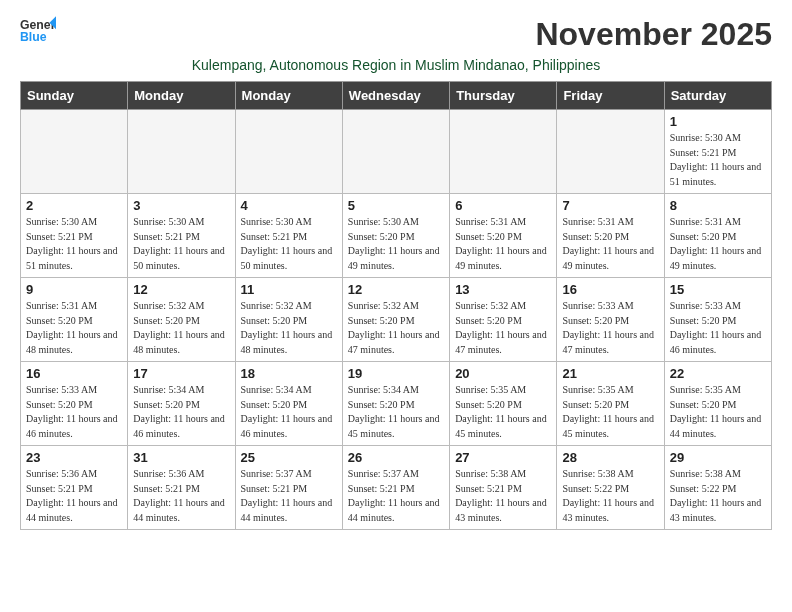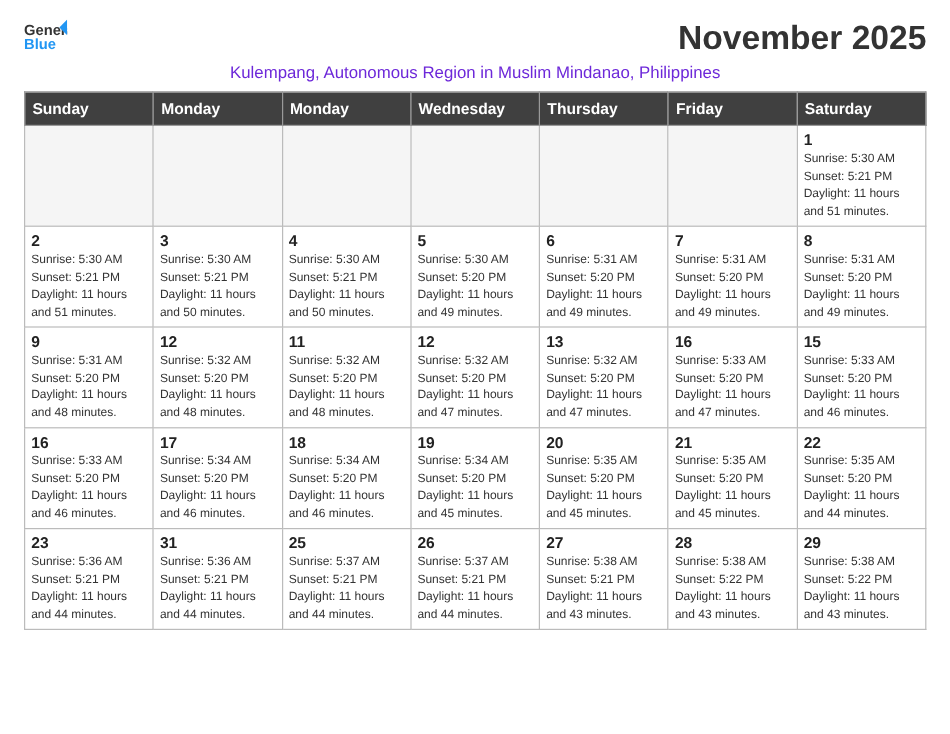--- a/index.html
+++ b/index.html
@@ -19,28 +19,28 @@
     .logo {
       display: flex;
       align-items: center;
       gap: 6px;
     }
     .logo-icon {
       width: 36px;
       height: 30px;
     }
     .month-title {
-      font-size: 28px;
+      font-size: 32px;
       font-weight: bold;
       color: #333;
     }
     .subtitle {
       text-align: center;
       font-size: 14px;
-      color: #6d28d9;
+      color: #14532d;
       margin-bottom: 8px;
     }
     .calendar-table {
       width: 100%;
       border-collapse: collapse;
       table-layout: fixed;
     }
     .calendar-table th {
       background: #404040;
       color: #fff;
@@ -66,20 +66,21 @@
       font-size: 13px;
       font-weight: bold;
       color: #222;
       display: block;
       margin-bottom: 2px;
     }
     .cell-content {
       font-size: 10px;
       line-height: 1.45;
       color: #333;
+      font-family: Liberation Serif, serif;
     }
   </style>
 </head>
 <body>
 
 <div class="header-row">
   <div class="logo">
     <svg class="logo-icon" viewBox="0 0 44 36">
       <text x="0" y="16" font-size="15" font-weight="bold" fill="#333">General</text>
       <text x="0" y="30" font-size="15" font-weight="bold" fill="#2196F3">Blue</text>

